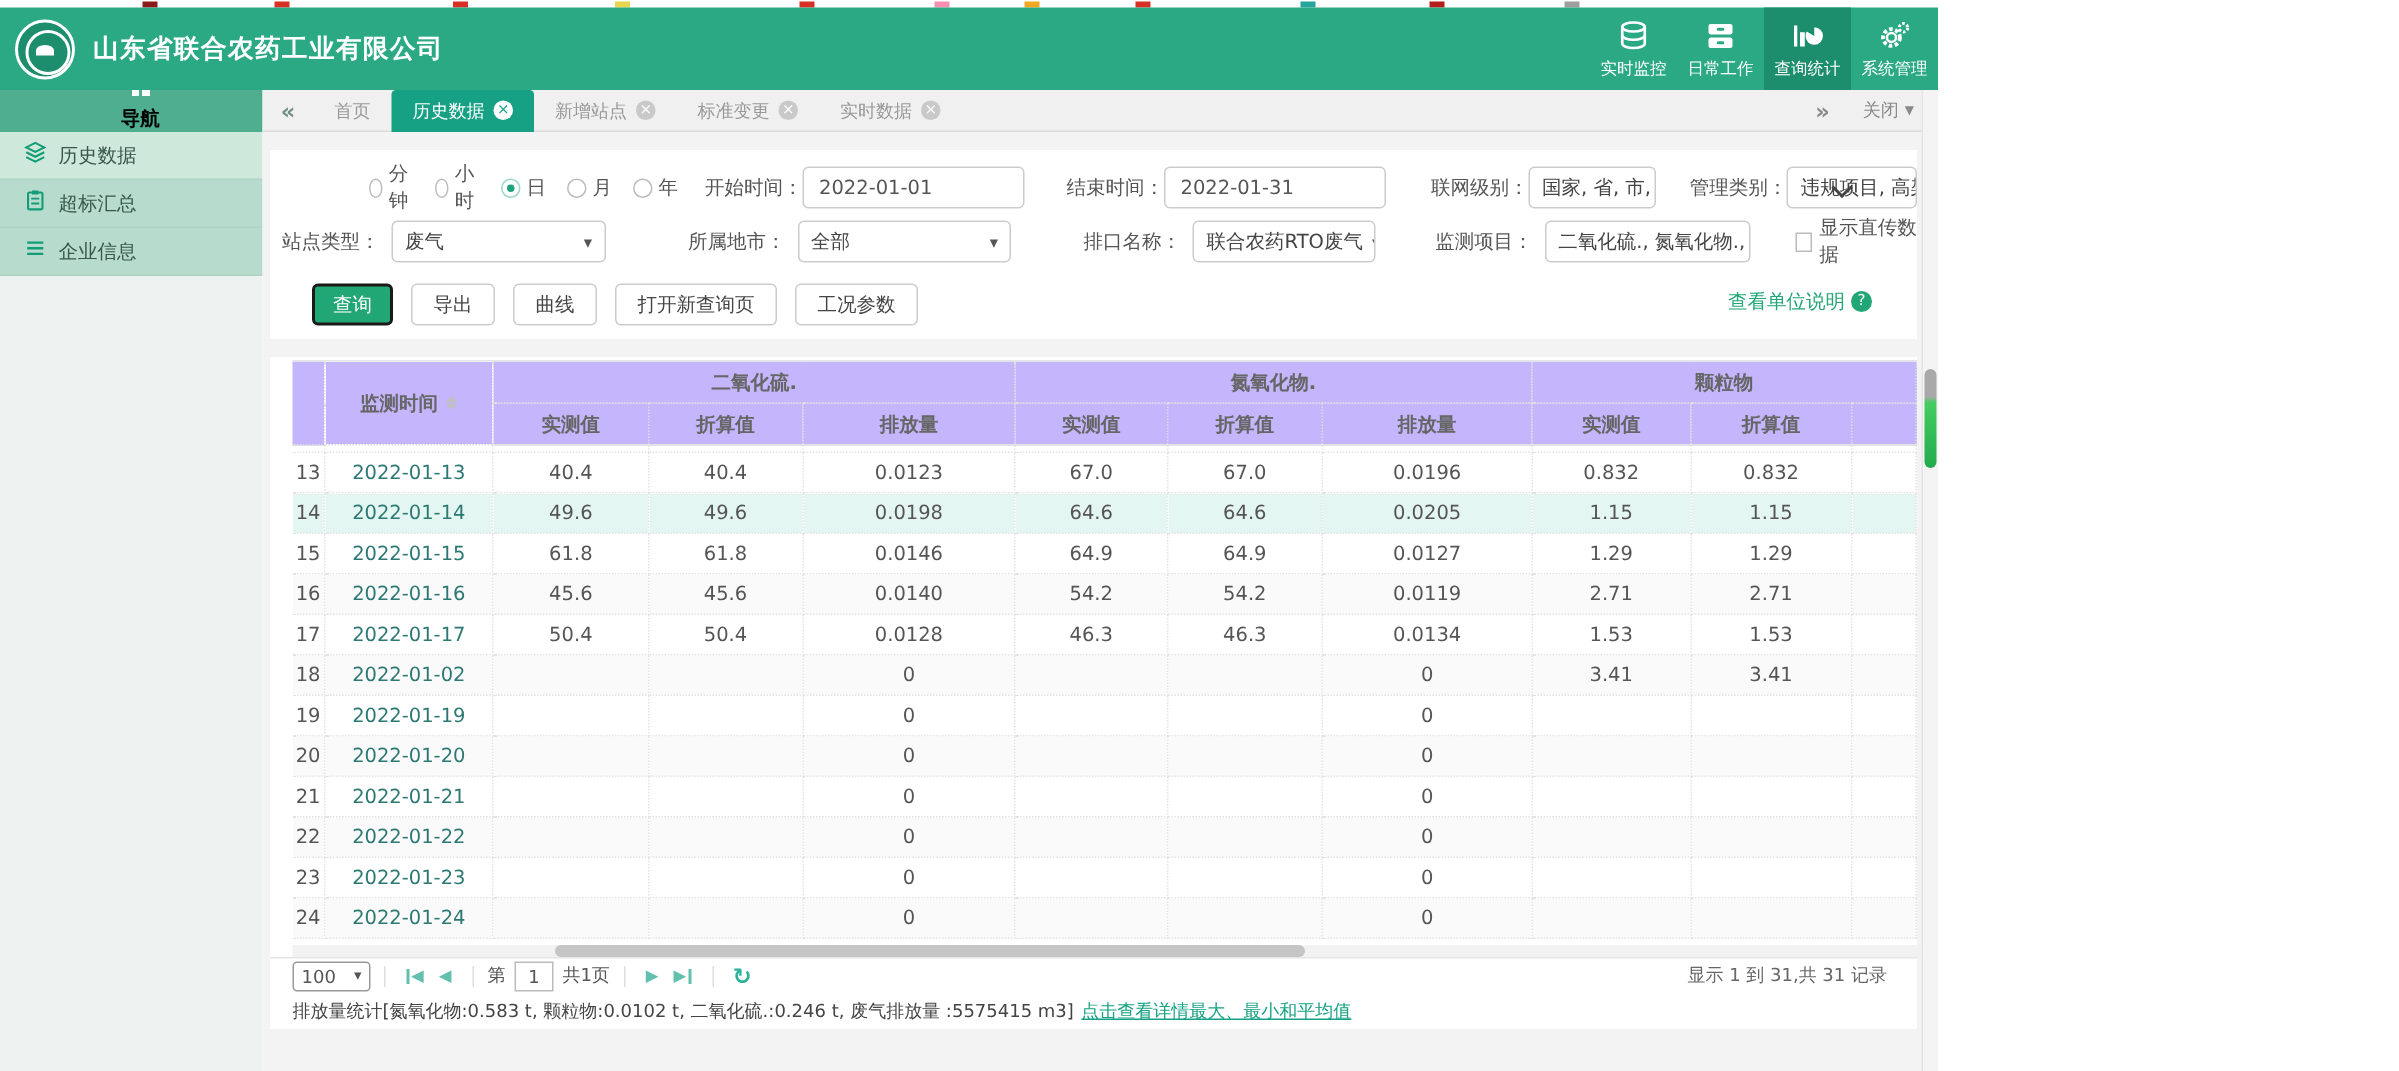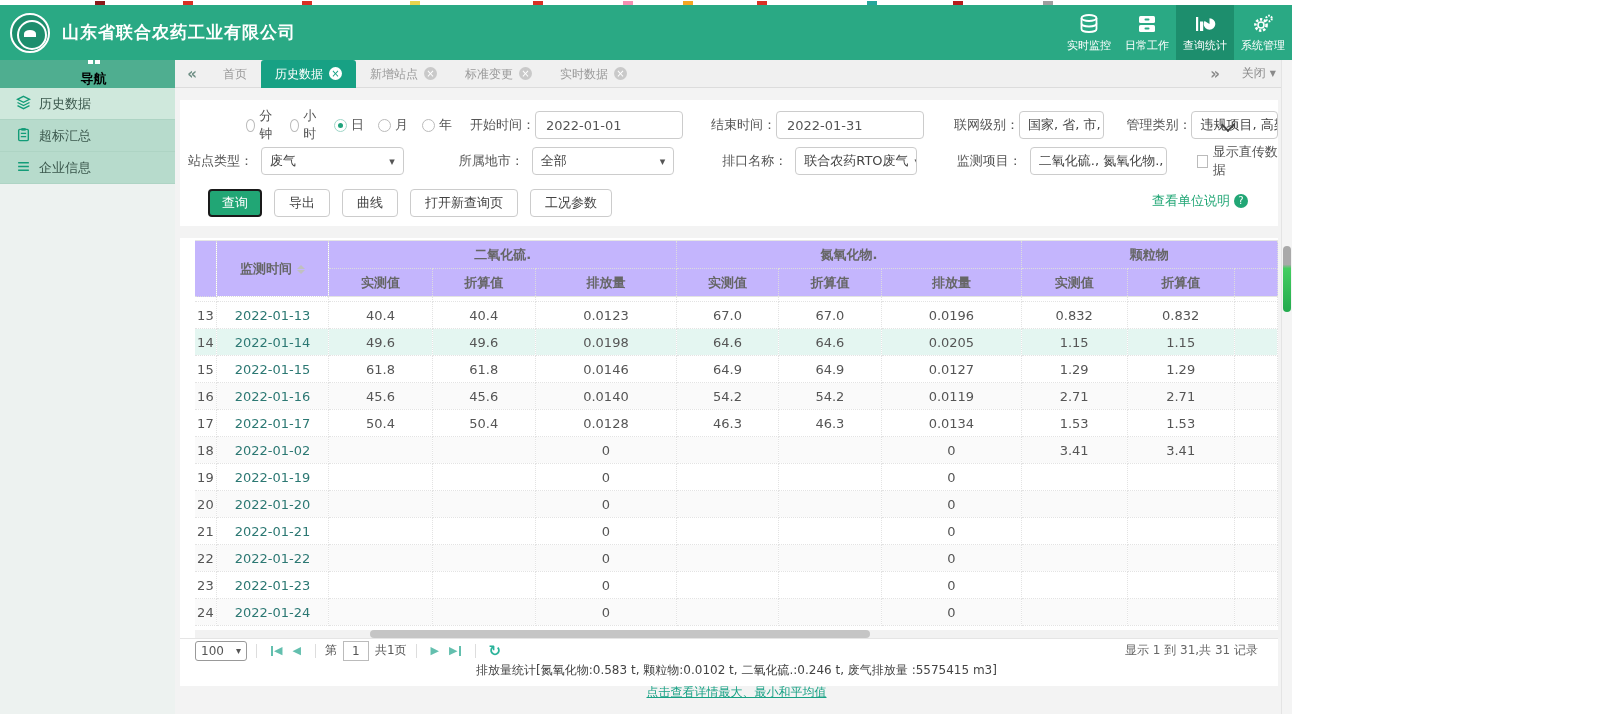--- a/index.html
+++ b/index.html
@@ -97,21 +97,21 @@
   .pg-sep { width:1px; height:14px; background:#ddd; margin:0 9px; }
   .pg-btn { color:#63bfae; font-size:11px; cursor:pointer; margin:0 5px; display:inline-flex; align-items:center; }
   .pg-btn.first::before, .pg-btn.last::after { content:""; display:inline-block; width:2px; height:10px; background:currentColor; }
   .pg-btn.first::before { margin-right:1px; }
   .pg-btn.last::after { margin-left:1px; }
   .pg-input { width:26px; height:20px; border:1px solid #bbb; text-align:center; font-size:12px; margin:0 6px; font-family:inherit; color:#555; }
   .pg-refresh { color:#2bb39a; font-size:15px; font-weight:bold; cursor:pointer; margin-left:4px; }
   .pg-summary { margin-left:auto; padding-right:20px; color:#666;text-align:right; }
 
   
-  .stats-line { position:absolute; left:0; right:0; top:424px; height:24px; display:flex; align-items:center; padding-left:15px; font-size:12px; color:#444; background:#fff; gap:5px;flex-direction:column; }
+  .stats-line { position:absolute; left:0; right:0; top:424px; height:24px; display:flex; align-items:center; padding-left:15px; font-size:12px; color:#444; background:#fff; gap:5px; }
   .stats-link { color:#17a184; text-decoration:underline; cursor:pointer; }
 
   
   .page-scroll { position:absolute; top:60px; right:0; width:11px; bottom:0; background:#f4f4f4; border-left:1px solid #e4e4e4; }
   .page-scroll .pthumb { position:absolute; left:1px; top:186px; width:8px; height:66px; border-radius:5px;
       background:linear-gradient(180deg,#a9a9a9 0 28%,#44cd60 34%,#23aa4e 100%); }
 </style>
 </head>
 <body>
 

